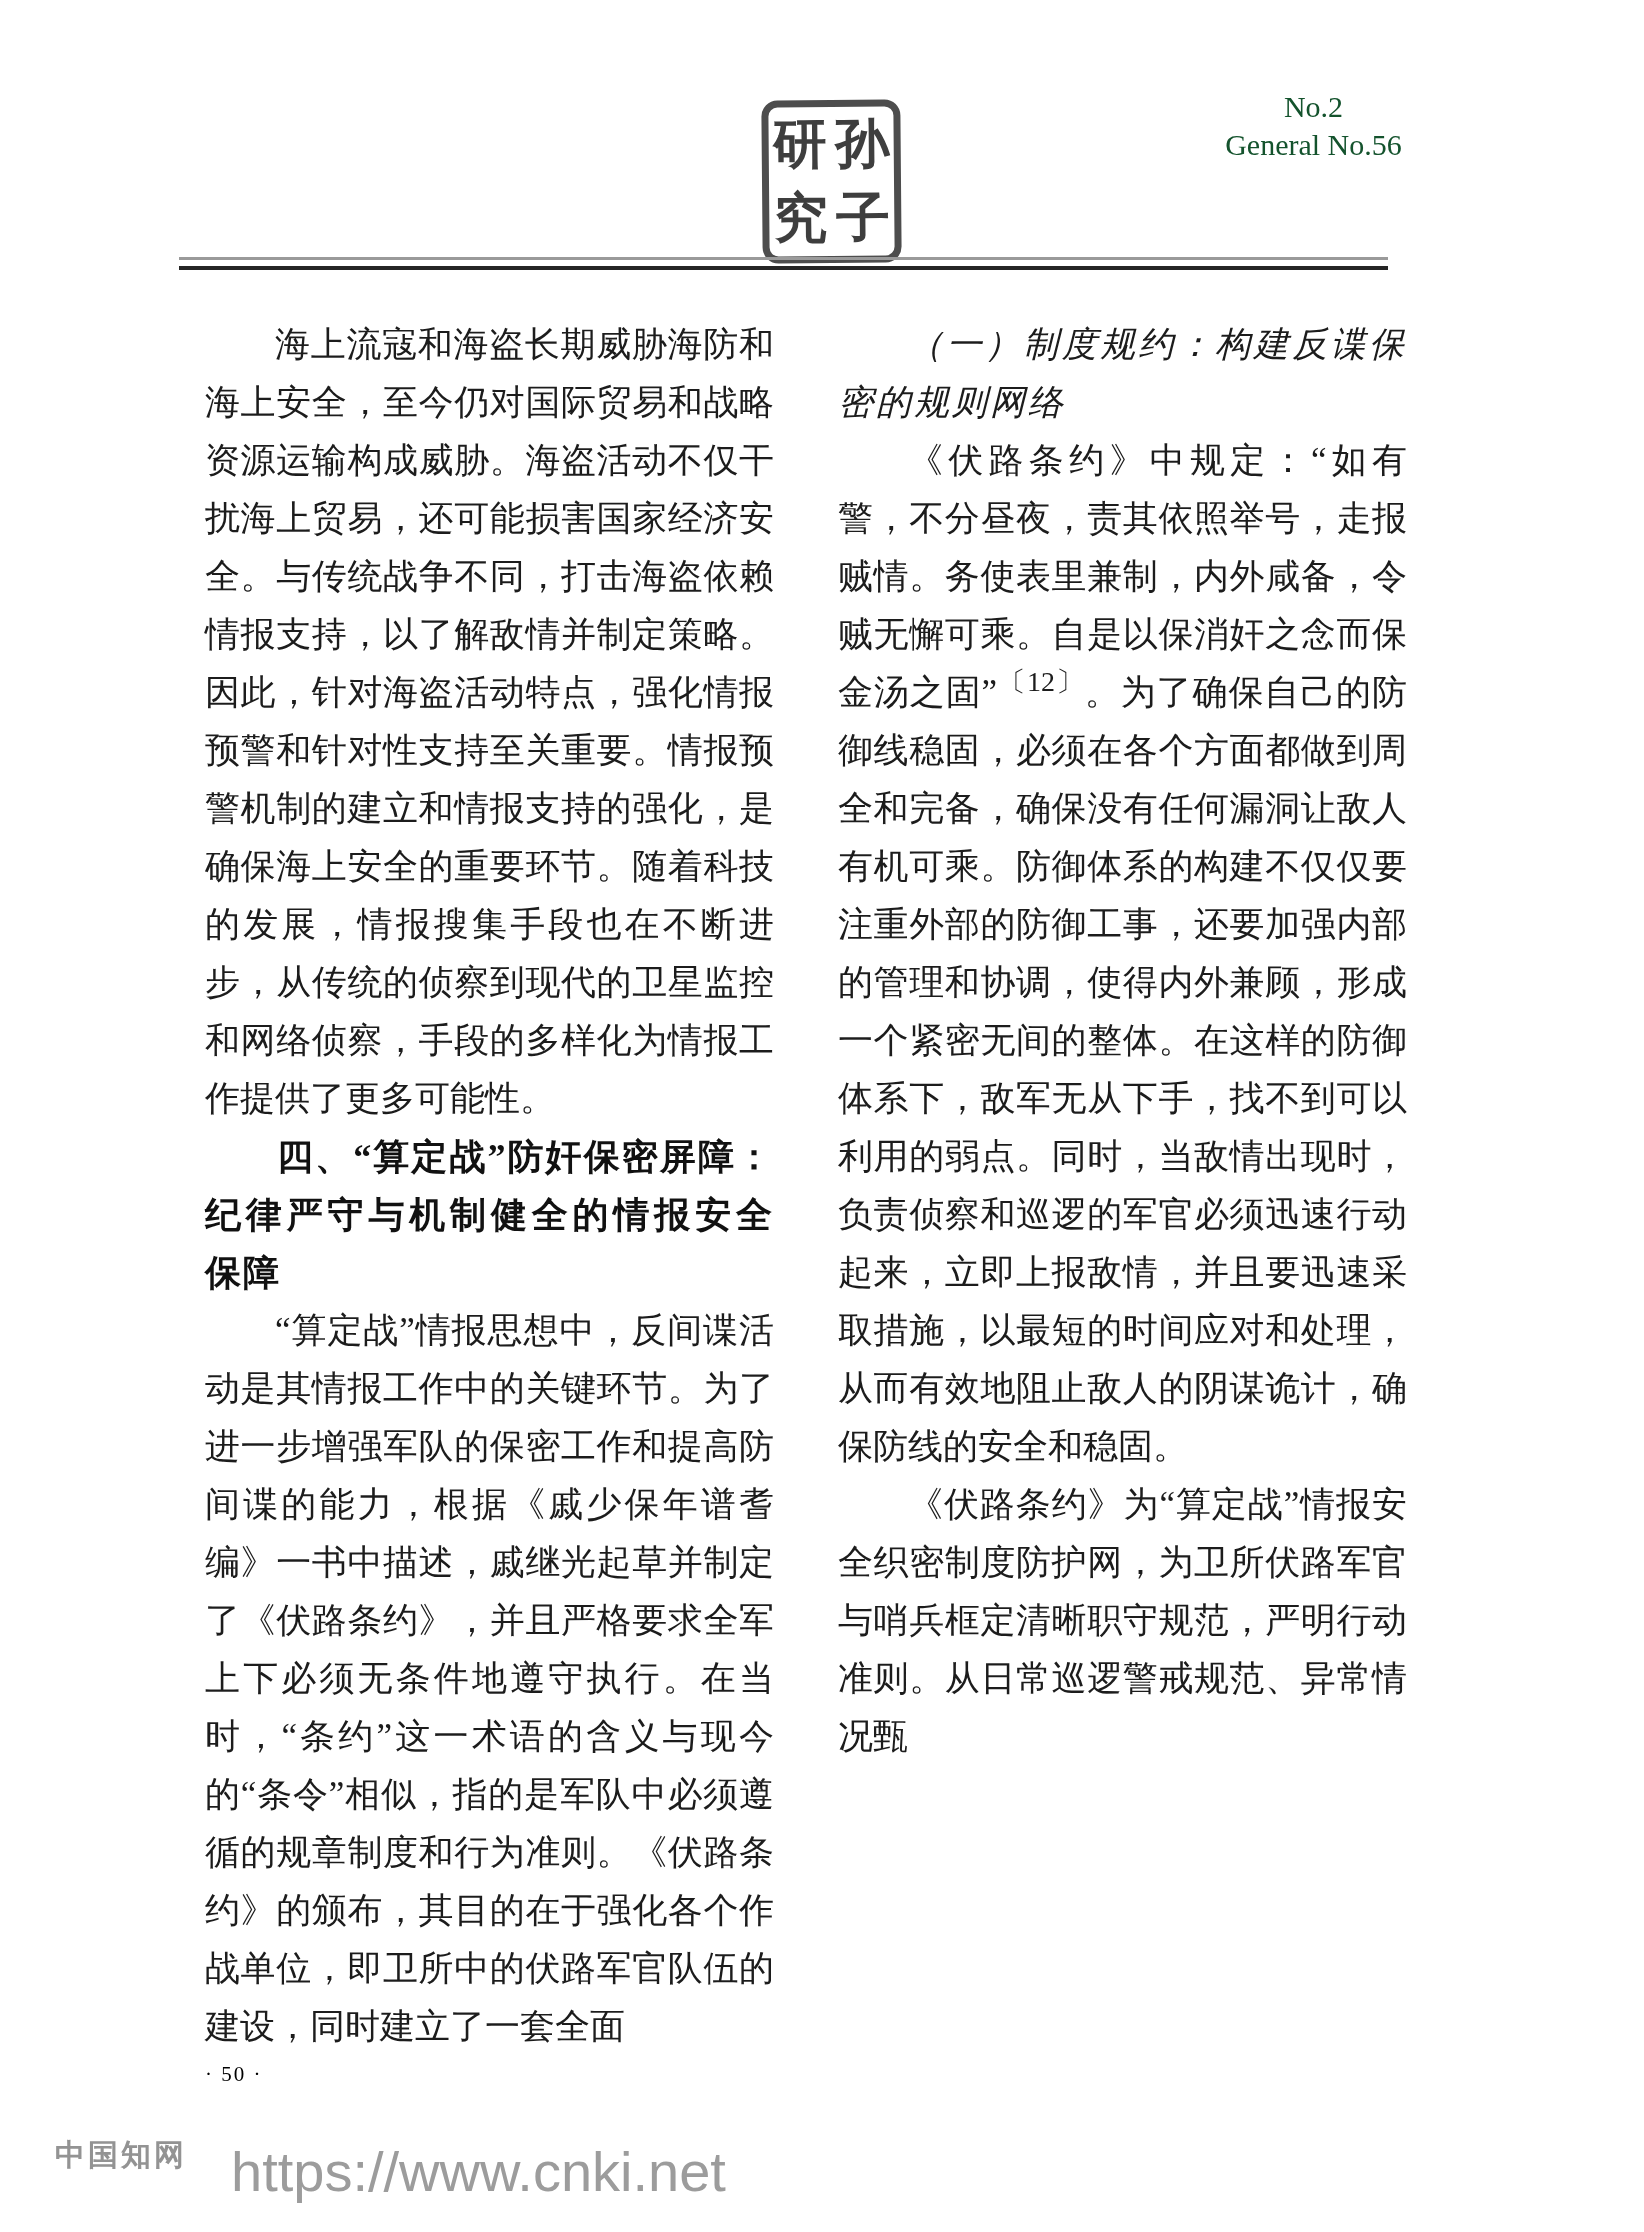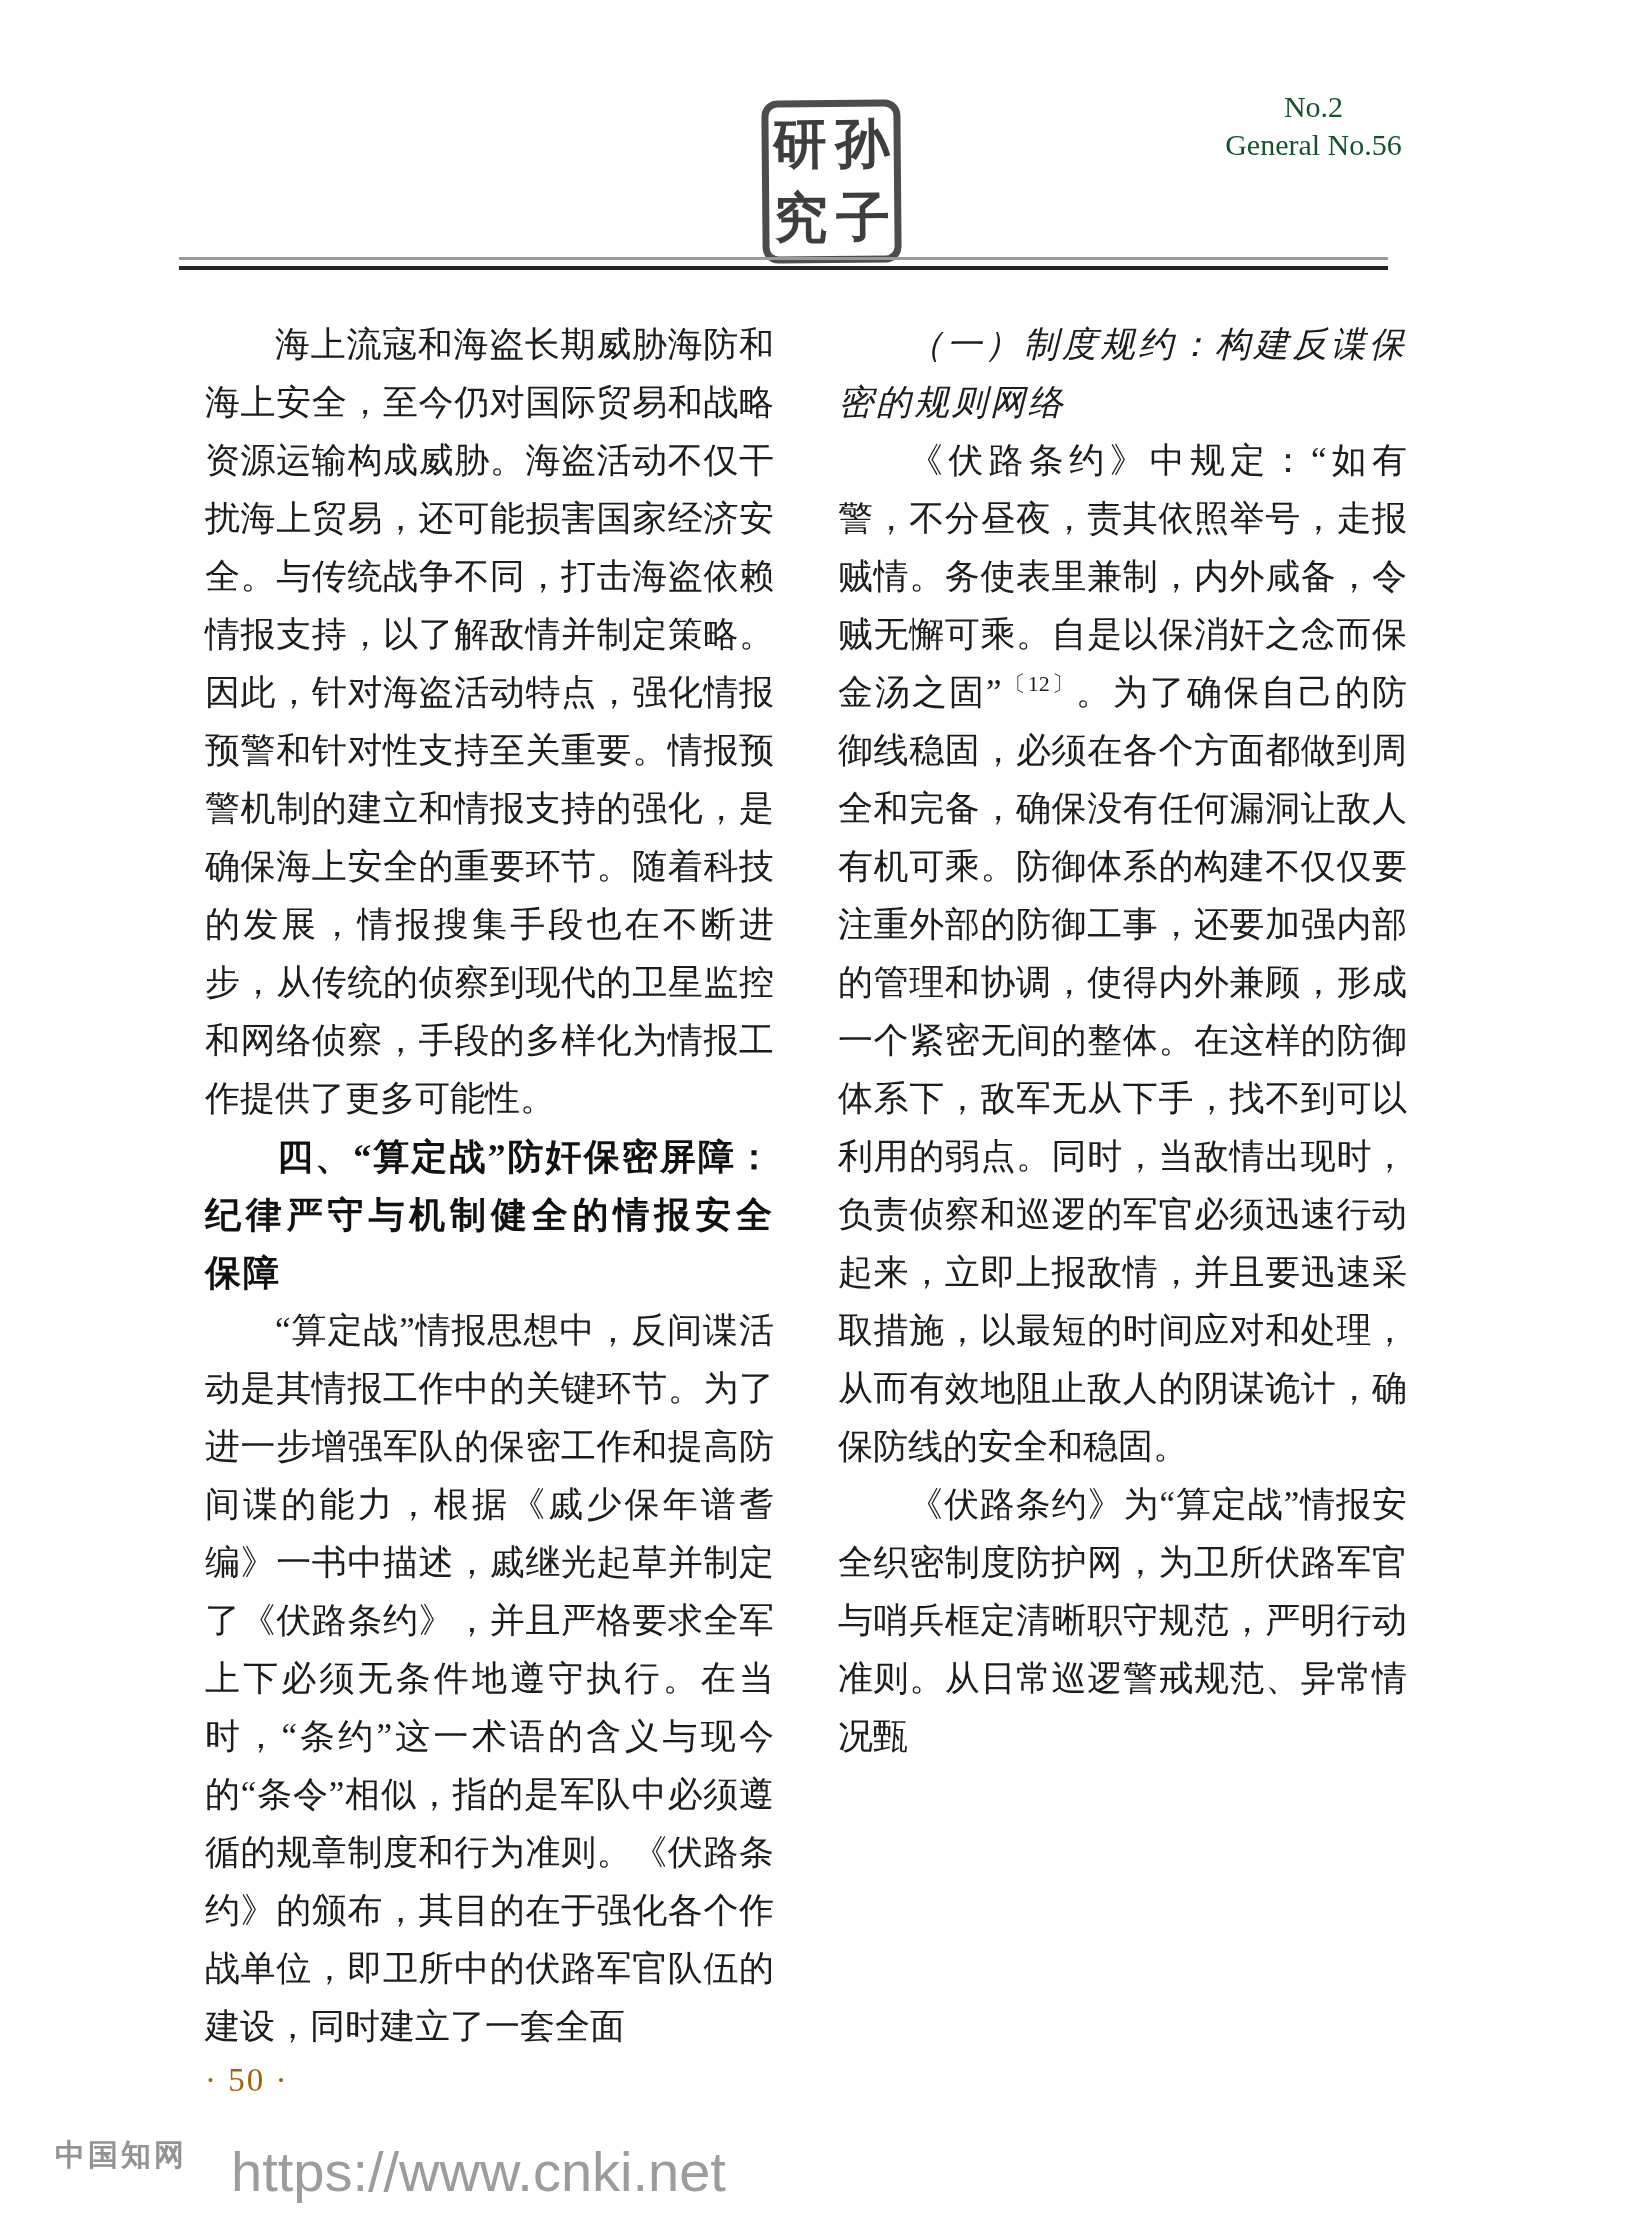--- a/index.html
+++ b/index.html
@@ -49,26 +49,26 @@
   .section-heading {
     font-size:36px; font-weight:bold; color:#111;
     text-indent:2em; letter-spacing:2px;
     margin:26px 0 24px 0;
     text-align:justify;
   }
   .sub-heading {
     font-style:italic; text-indent:2em; letter-spacing:3px;
   }
   sup.note {
-    font-size:22px; line-height:0; vertical-align:super; letter-spacing:0;
+    font-size:28px; line-height:0; vertical-align:super; letter-spacing:0;
   }
   
   .page-number {
     position:absolute; left:205px; top:2062px;
-    font-size:33px; color:#a16207; letter-spacing:2px;
+    font-size:21px; color:#000000; letter-spacing:2px;
   }
   .footer-brand {
     position:absolute; left:55px; top:2135px;
     font-family:"Liberation Sans","DejaVu Sans",sans-serif;
     font-size:30px; font-weight:bold; color:#939393; letter-spacing:3px;
   }
   .footer-url {
     position:absolute; left:231px; top:2139px;
     font-family:"Liberation Sans","DejaVu Sans",sans-serif;
     font-size:56px; color:#9c9c9c;

